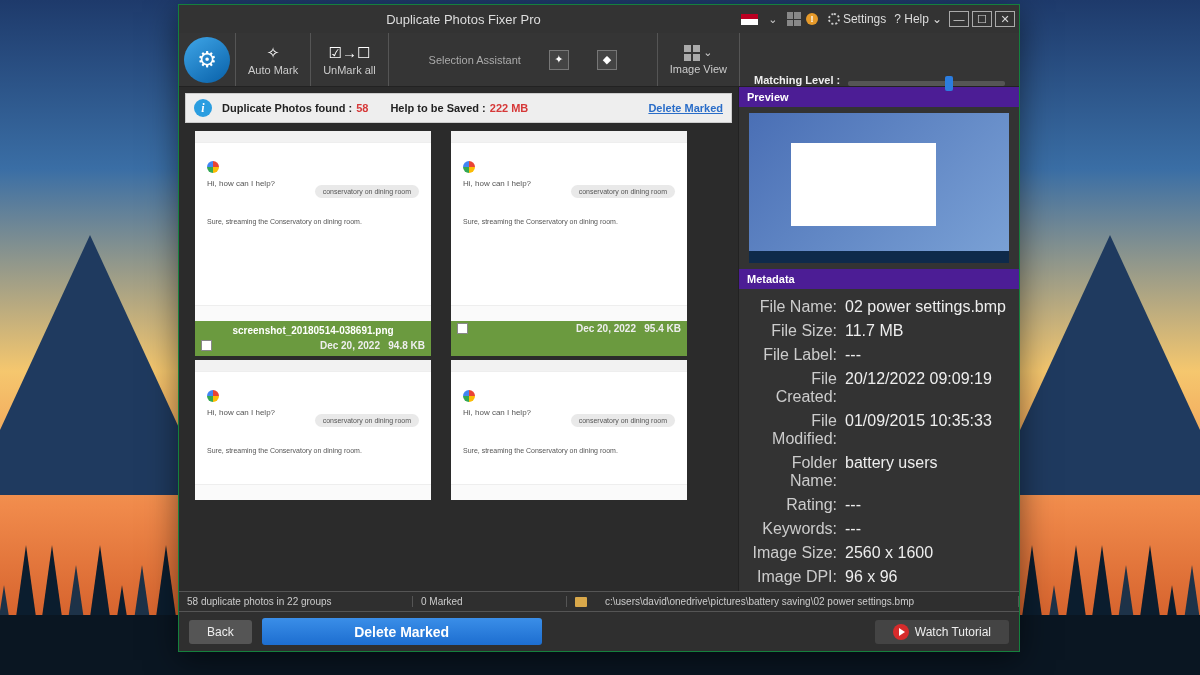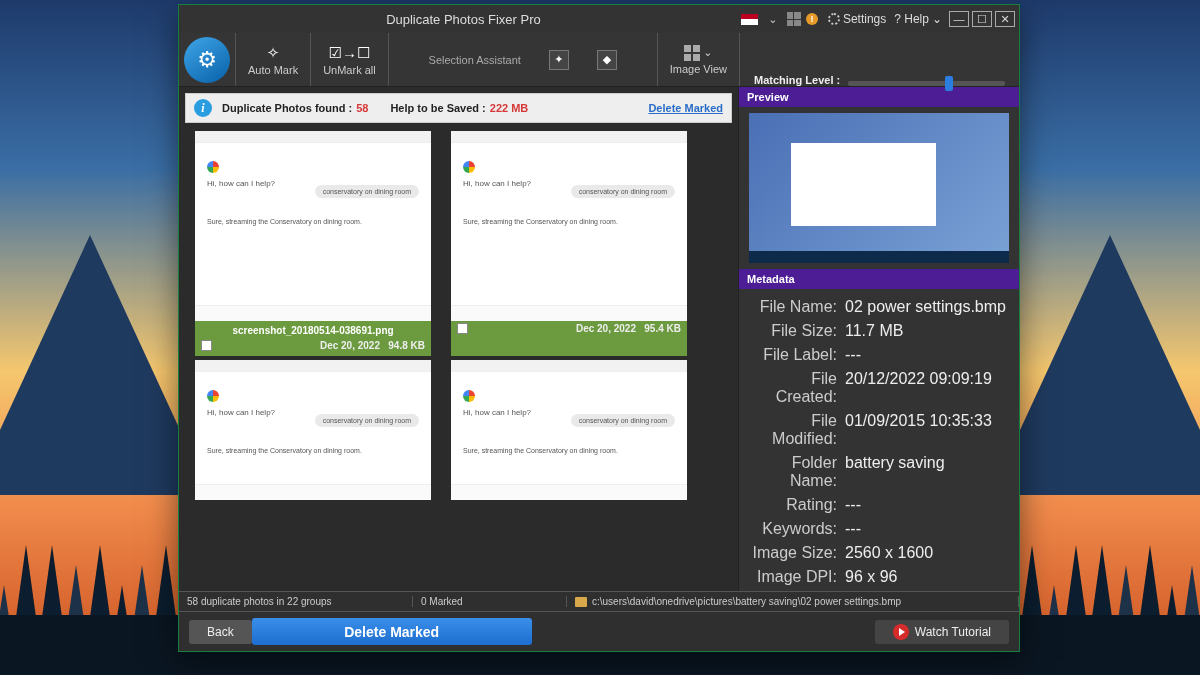--- a/index.html
+++ b/index.html
@@ -76,24 +76,24 @@
 .preview .img{width:260px;height:150px;background:linear-gradient(135deg,#4a6fb5,#7ba2d6);position:relative;}
 .preview .win{position:absolute;left:16%;top:20%;width:56%;height:55%;background:#fff;font-size:6px;color:#444;}
 .preview .tb2{position:absolute;bottom:0;left:0;right:0;height:12px;background:#0e2a4a;}
 .meta-list{flex:1;overflow:hidden;padding:6px 10px;}
 .meta-row{display:flex;gap:8px;padding:3px 0;font-size:16px;}
 .meta-row .k{width:88px;text-align:right;color:#ccc;}
 .meta-row .v{color:#eee;}
 
 .status{height:20px;background:#2f2f2f;border-top:1px solid #555;display:flex;align-items:center;font-size:10px;color:#ccc;}
 .status div{padding:0 8px;border-right:1px solid #555;}
-.status .path{display:flex;align-items:center;gap:5px;flex:1;}
+.status .path{display:flex;align-items:center;gap:18px;flex:1;}
 .status .fico{width:12px;height:10px;background:#d9a84a;border-radius:1px;}
 
-.footer{height:40px;background:#2f2f2f;border-top:1px solid #555;display:flex;align-items:center;padding:0 10px;}
+.footer{height:40px;background:#2f2f2f;border-top:1px solid #555;display:flex;align-items:center;padding:0 10px;gap:10px;}
 .btn{height:24px;padding:0 18px;border-radius:3px;display:flex;align-items:center;justify-content:center;font-size:12px;cursor:pointer;}
 .btn.back{background:#555;color:#eee;}
 .btn.delete{flex:0 0 280px;margin:0 auto;background:linear-gradient(#3a8ee8,#1d6ed0);color:#fff;font-weight:600;font-size:14px;height:27px;}
 .btn.watch{background:#444;color:#eee;gap:6px;}
 .btn.watch .play{width:16px;height:16px;border-radius:50%;background:#d62b2b;display:flex;align-items:center;justify-content:center;}
 .btn.watch .play::after{content:"";border-left:6px solid #fff;border-top:4px solid transparent;border-bottom:4px solid transparent;margin-left:2px;}
 </style>
 </head>
 <body>
 
@@ -311,21 +311,21 @@
           <div class="meta-row">
             <span class="k">File Created:</span>
             <span class="v">20/12/2022 09:09:19</span>
           </div>
           <div class="meta-row">
             <span class="k">File Modified:</span>
             <span class="v">01/09/2015 10:35:33</span>
           </div>
           <div class="meta-row">
             <span class="k">Folder Name:</span>
-            <span class="v">battery saving</span>
+            <span class="v">battery users</span>
           </div>
           <div class="meta-row">
             <span class="k">Rating:</span>
             <span class="v">---</span>
           </div>
           <div class="meta-row">
             <span class="k">Keywords:</span>
             <span class="v">---</span>
           </div>
           <div class="meta-row">

